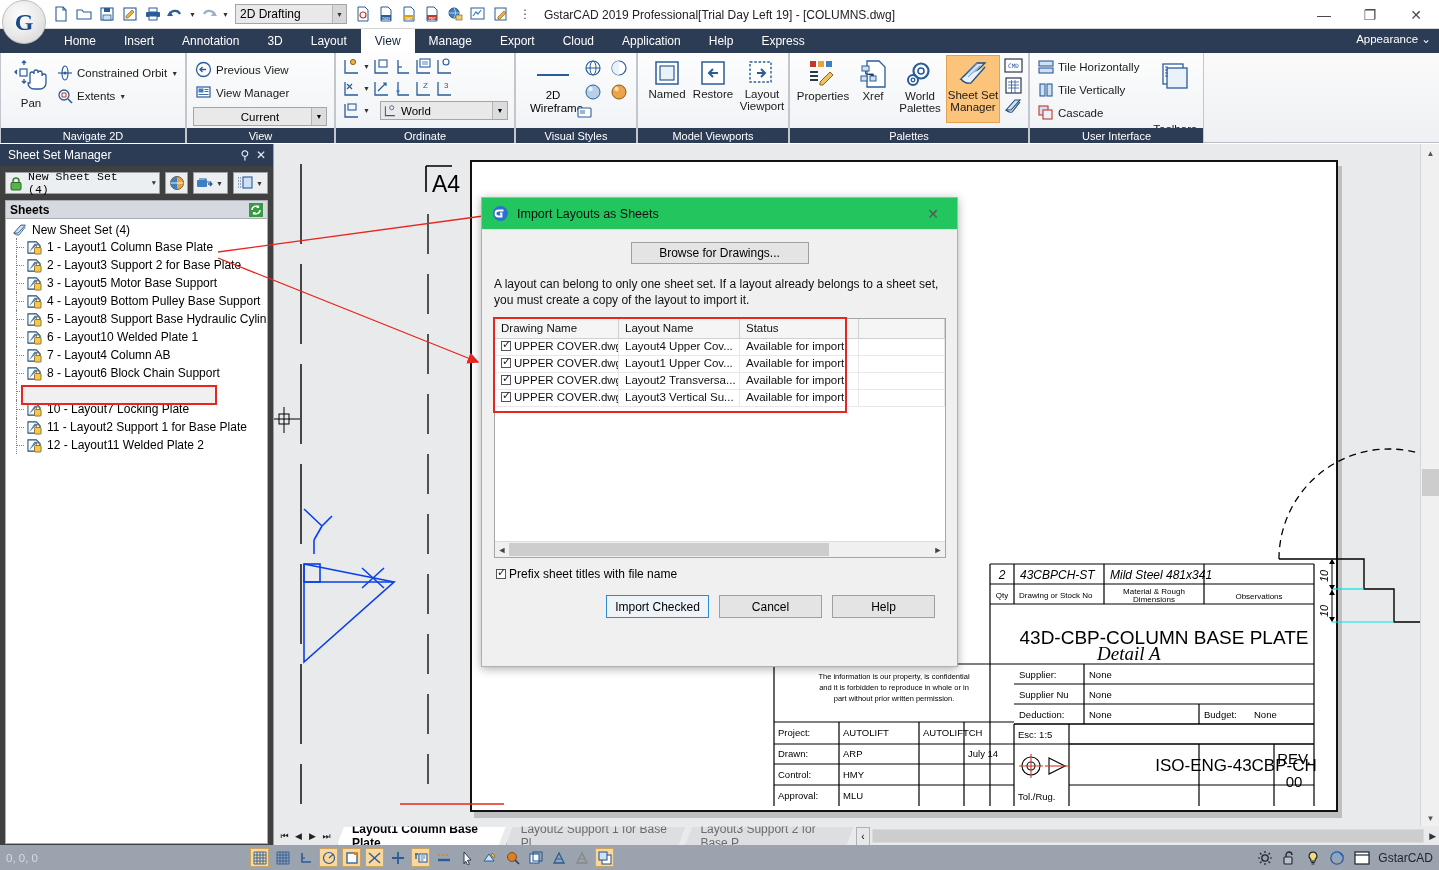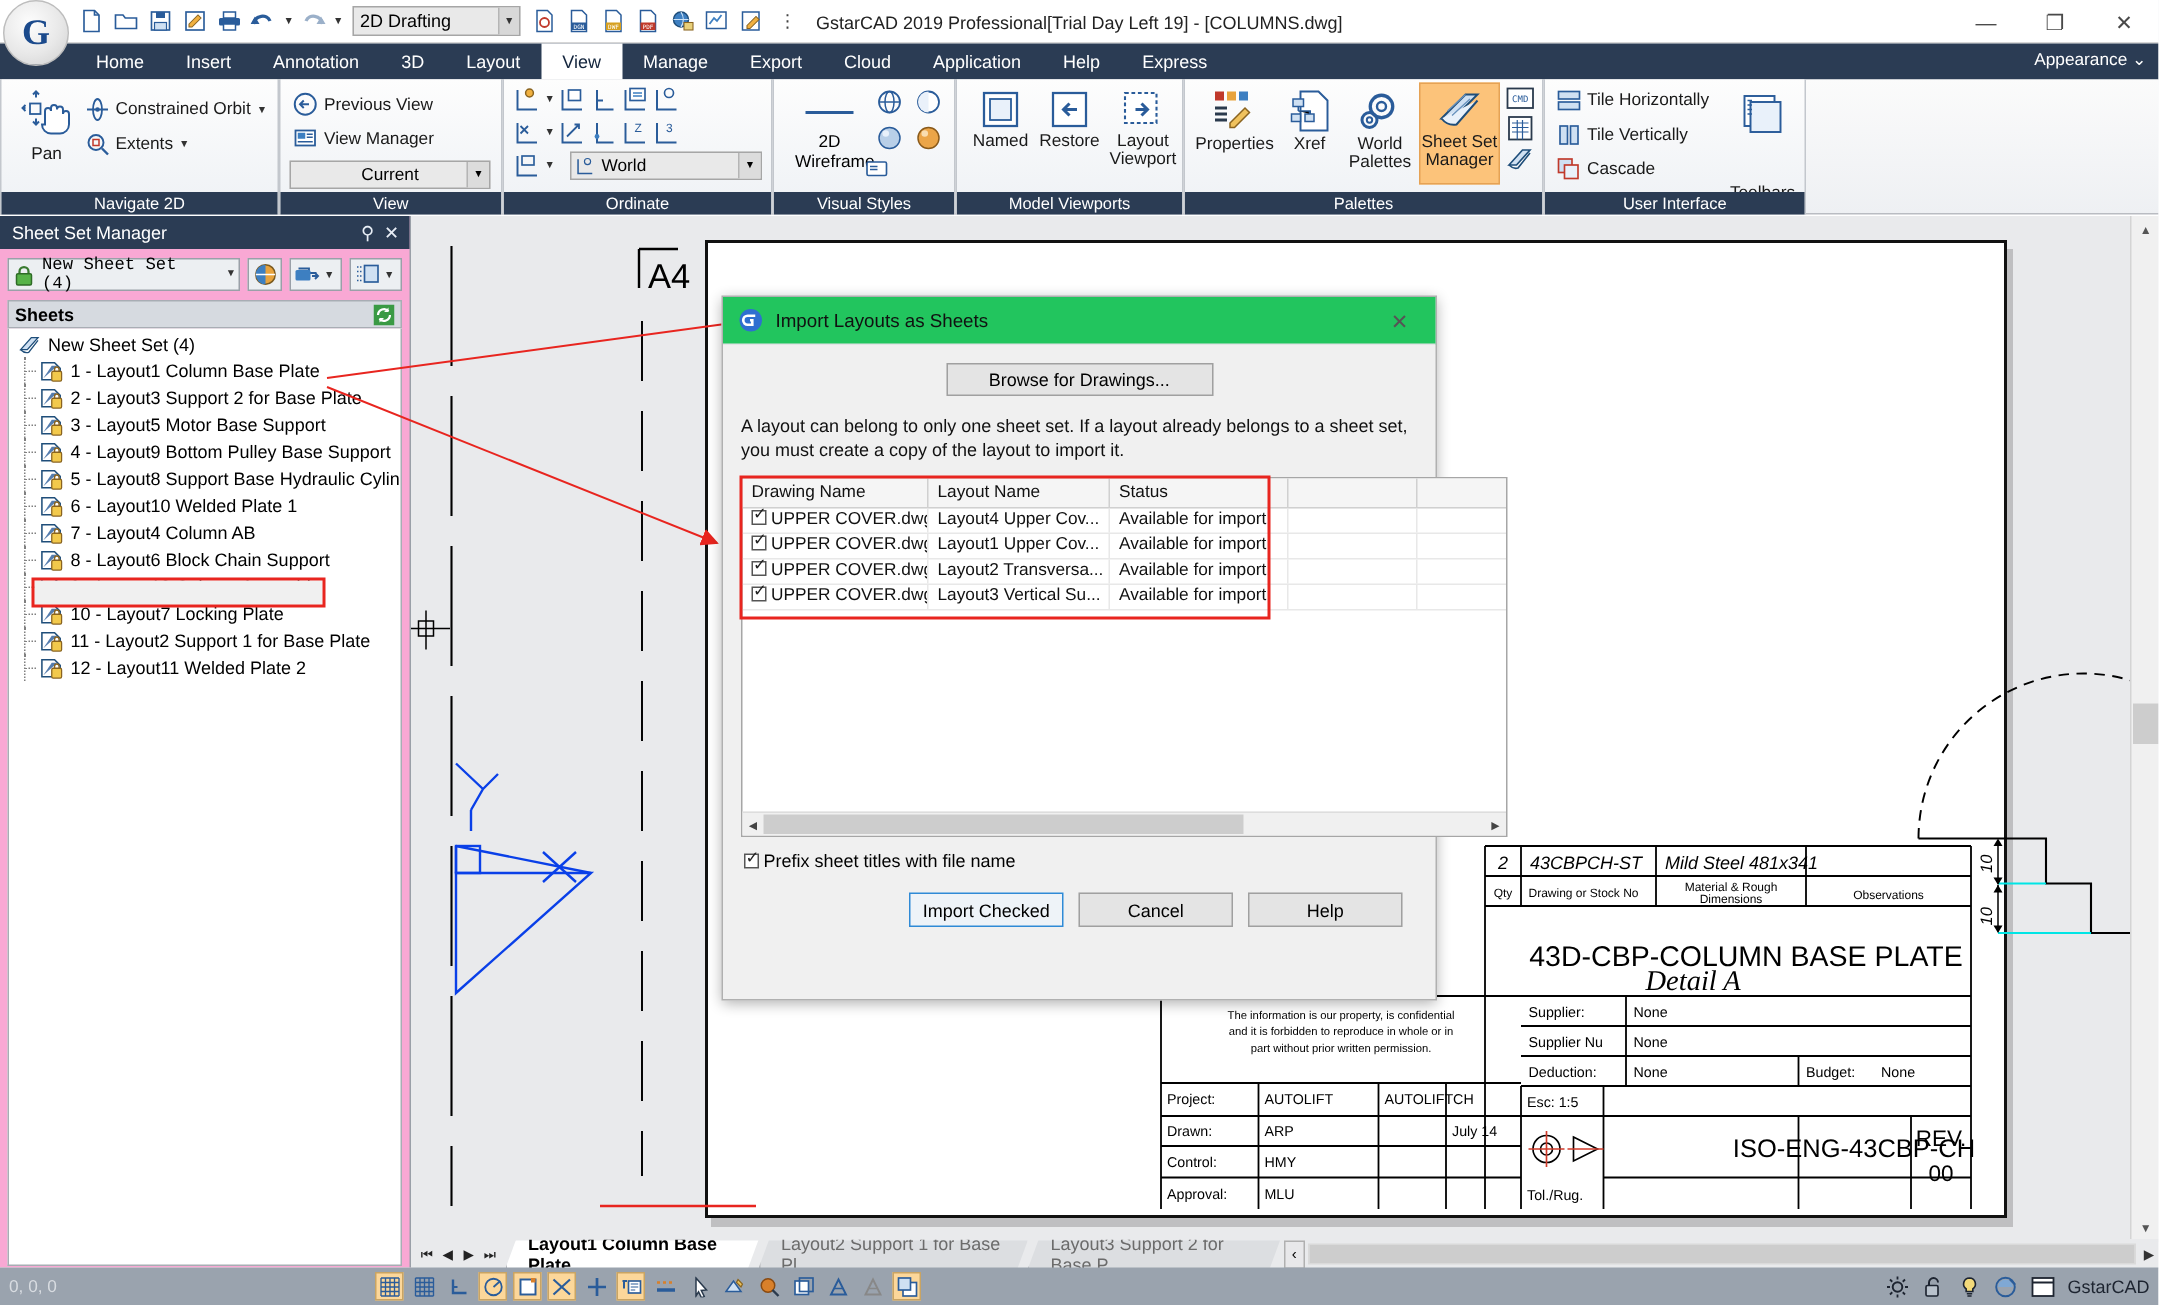--- a/index.html
+++ b/index.html
@@ -100,21 +100,21 @@
     position: absolute; right: 0; top: 0; bottom: 0; width: 15px;
     background: #dcdcdc; border-left: 1px solid #b5b5b5;
     display: flex; align-items: center; justify-content: center; font-size: 7px;
   }
   .dd-caret { font-size: 7px; color: #333; }
   .ssm-highlight { background: #fcc37a; border: 1px solid #e5a255; }
 
   
   .ssm {
     position: absolute; left: 0; top: 144px; width: 274px; height: 701px;
-    background: #f9a8d4; border-right: 1px solid #9aa0a8;
+    background: #404040; border-right: 1px solid #9aa0a8;
   }
   .ssm-title {
     height: 22px; background: #2b3c54; color: #fff;
     display: flex; align-items: center; padding: 0 4px 0 8px; font-size: 12px;
   }
   .ssm-title .sp { flex: 1; }
   .ssm-title .tbtn { width: 16px; text-align: center; font-size: 12px; color: #e8eef6; }
   .ssm-toolbar {
     height: 30px; display: flex; align-items: center; padding: 4px 5px 0 5px; gap: 5px;
   }
@@ -237,21 +237,21 @@
   }
   .dlg-body { padding: 12px 12px 0 12px; }
   .dlg-label { font-size: 12px; color: #111; margin-bottom: 10px; }
   .browse-btn {
     width: 178px; height: 22px; margin: 0 auto 12px auto;
     background: #e4e4e4; border: 1px solid #a0a0a0;
     display: flex; align-items: center; justify-content: center; font-size: 12px;
   }
   .dlg-note { font-size: 12px; color: #111; line-height: 1.35; margin-bottom: 10px; }
   .gridwrap {
-    position: relative; width: 511px; height: 240px;
+    position: relative; width: 452px; height: 240px;
     background: #ffffff; border: 1px solid #a6a6a6;
   }
   .gridhdr { display: flex; height: 20px; background: #f5f5f5; border-bottom: 1px solid #d0d0d0; }
   .gridhdr div {
     font-size: 11.5px; padding: 3px 0 0 6px; border-right: 1px solid #d0d0d0; color: #111;
   }
   .col1 { width: 124px; } .col2 { width: 121px; } .col3 { width: 119px; } .col4 { width: 86px; }
   .grow { display: flex; height: 17px; border-bottom: 1px solid #e8e8e8; }
   .grow div {
     font-size: 11.5px; padding: 1px 0 0 6px; border-right: 1px solid #e8e8e8; color: #111;

